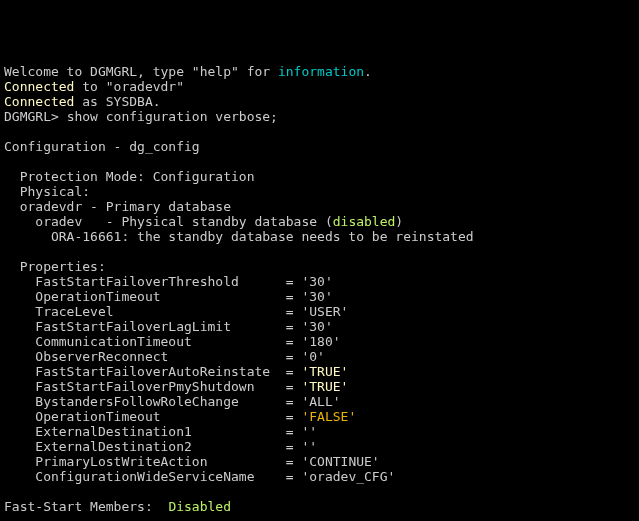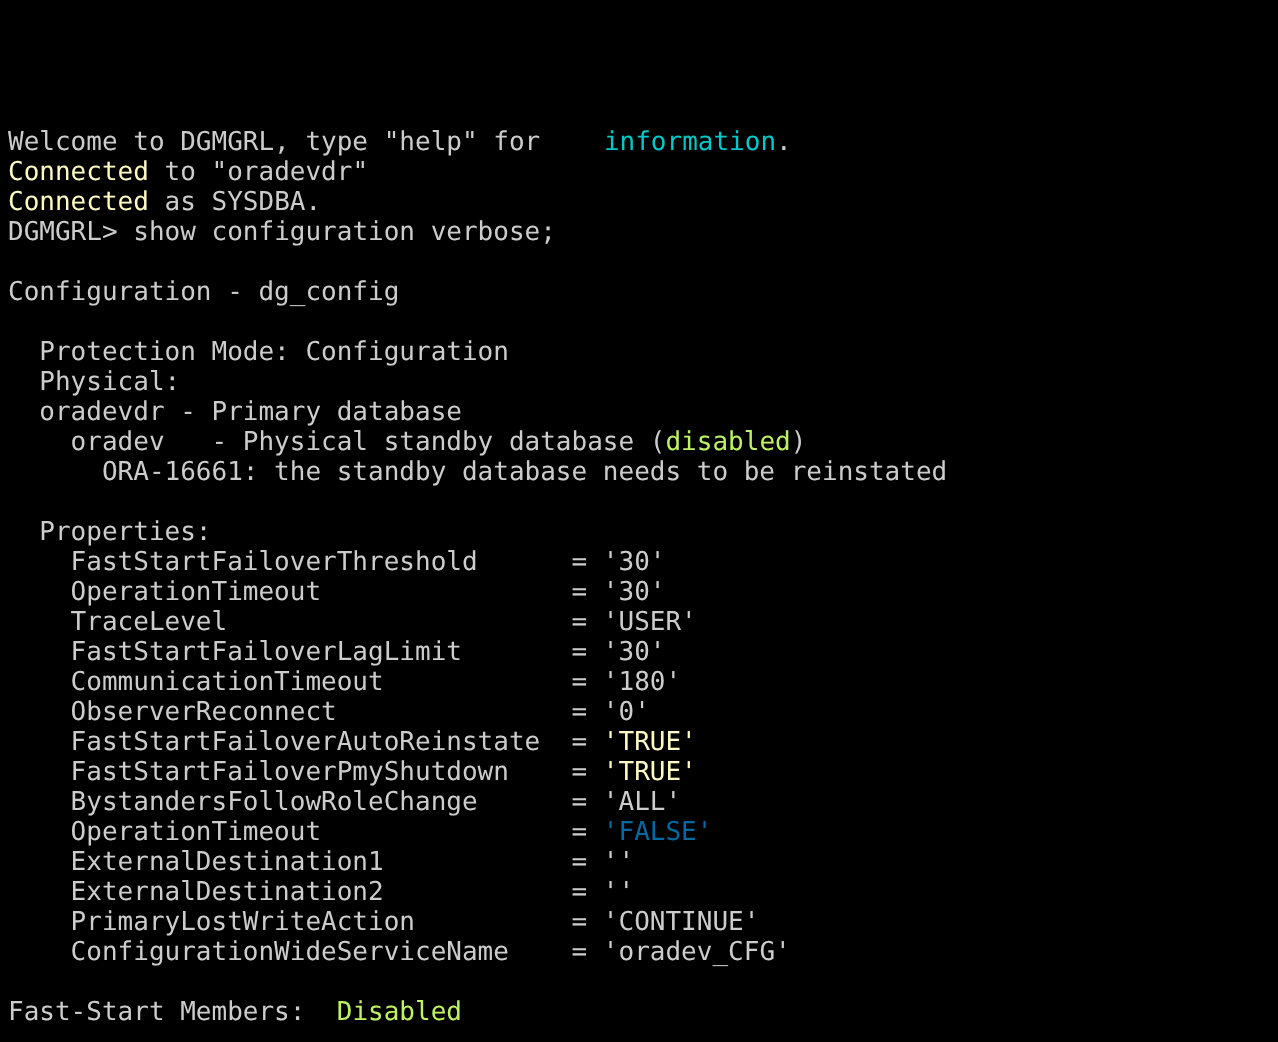--- a/index.html
+++ b/index.html
@@ -10,23 +10,23 @@
       font-family: "Consolas", "Monaco", monospace;
       font-size: 13px;
       line-height: 15px;
       white-space: pre;
       width: 639px;
       height: 521px;
       box-sizing: border-box;
       overflow: hidden;
     }
     .green { color: #fef9c3; }
-    .cyan  { color: #00c8c8; margin-left: 24px; }
+    .cyan  { color: #00c8c8; }
     .yellow{ color: #bef264; }
-    .red   { color: #0369a1; }
+    .red   { color: #eab308; }
   </style>
 </head>
 <body>
 
 
 
 <div id="term"><span>Welcome to DGMGRL, type "help" for </span><span class="cyan">information</span><span>.</span>
 <span class="green">Connected</span><span> to "oradevdr"</span>
 <span class="green">Connected</span><span> as SYSDBA.</span>
 <span>DGMGRL&gt; </span><span>show configuration verbose;</span>

